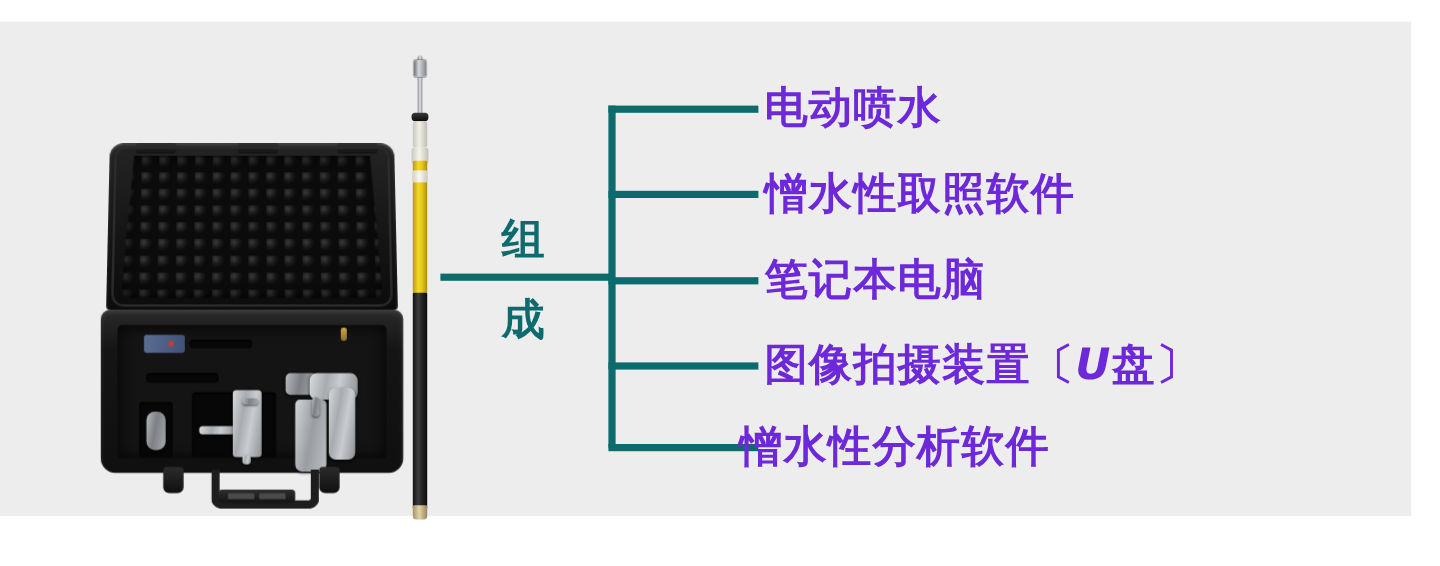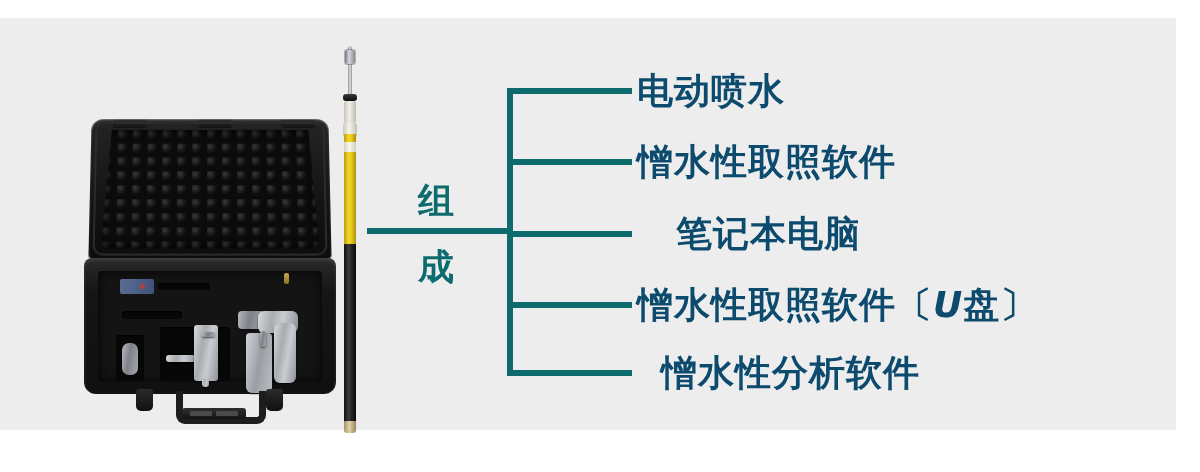--- a/index.html
+++ b/index.html
@@ -261,21 +261,21 @@
   .ln {
     position: absolute;
     background: #0d6b6d;
   }
   #stem  { left: 367px; top: 210px; width: 145px; height: 6px; }
   #spine { left: 507px; top: 70px;  width: 6px;   height: 285px; }
   .branch { height: 6px; width: 125px; left: 507px; }
 
   .node-label {
     position: absolute;
-    color: #0c4a6e;
+    color: #6d28d9;
     font-size: 36px;
     line-height: 36px;
     font-weight: 700;
     font-style: oblique 8deg;
     letter-spacing: 1px;
     white-space: nowrap;
     font-family: "DejaVu Sans", "Liberation Sans", sans-serif;
   }
   .root-label {
     position: absolute;
@@ -367,20 +367,20 @@
       <div class="root-label" style="top:231px;">成</div>
 
       <div class="ln branch" style="top:70px;"></div>
       <div class="ln branch" style="top:141px;"></div>
       <div class="ln branch" style="top:213px;"></div>
       <div class="ln branch" style="top:284px;"></div>
       <div class="ln branch" style="top:352px;"></div>
 
       <div class="node-label" style="left:637px; top:55px;">电动喷水</div>
       <div class="node-label" style="left:637px; top:126px;">憎水性取照软件</div>
-      <div class="node-label" style="left:637px; top:198px;margin-left:39px;">笔记本电脑</div>
-      <div class="node-label" style="left:637px; top:269px;">憎水性取照软件〔U盘〕</div>
-      <div class="node-label" style="left:661px; top:337px;text-align:right;">憎水性分析软件</div>
+      <div class="node-label" style="left:637px; top:198px;">笔记本电脑</div>
+      <div class="node-label" style="left:637px; top:269px;">图像拍摄装置〔U盘〕</div>
+      <div class="node-label" style="left:616px; top:337px;text-align:right;">憎水性分析软件</div>
 
     </div>
 
   </div>
 </div>
 
 </body></html>

